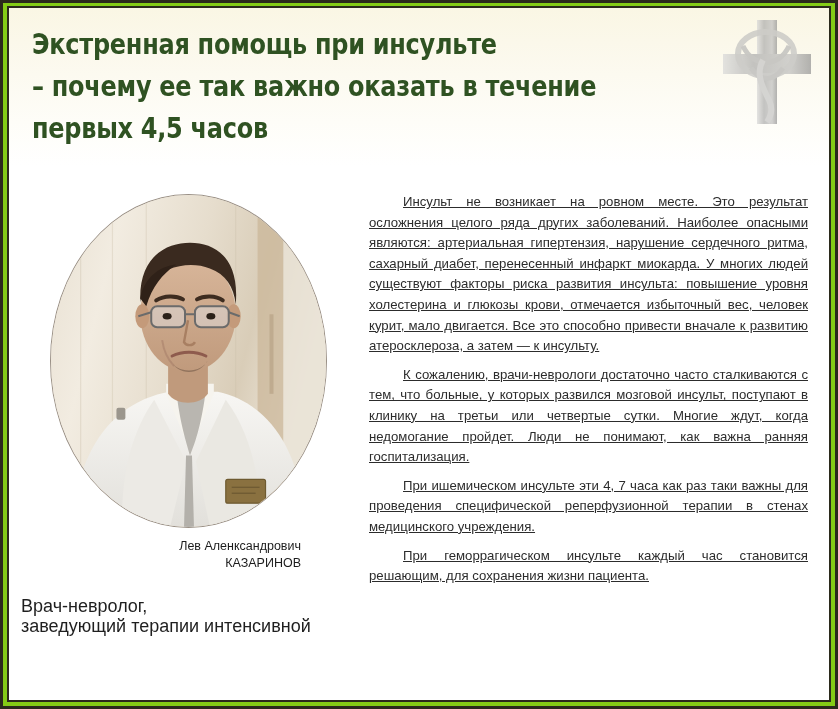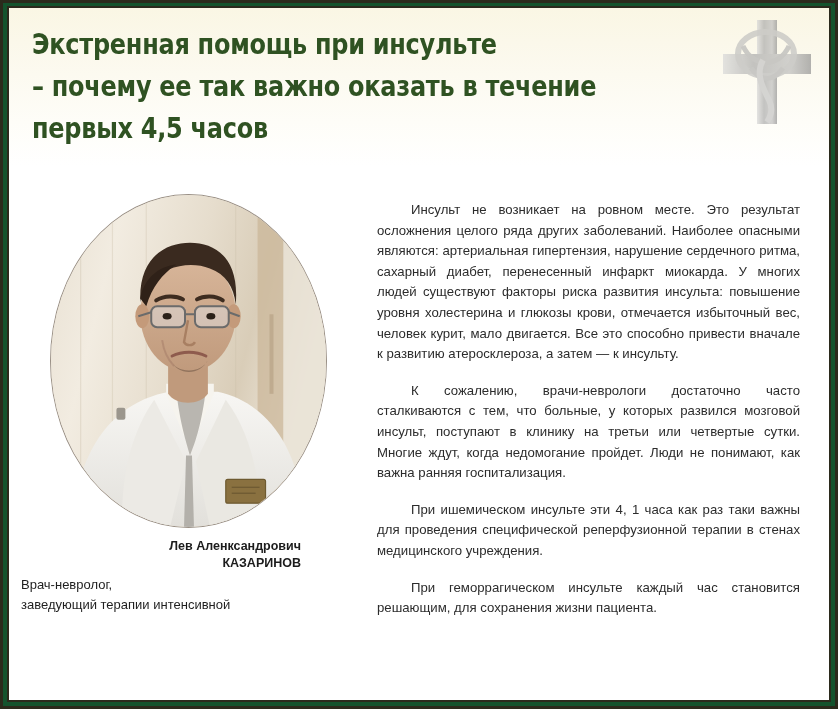--- a/index.html
+++ b/index.html
@@ -13,21 +13,21 @@
     font-family: "Liberation Sans", "DejaVu Sans", sans-serif;
     overflow: hidden;
   }
 
   
   #page {
     position: relative;
     width: 838px;
     height: 709px;
     box-sizing: border-box;
-    background: #14532d;
+    background: #84cc16;
     border: 3px solid #2b2a1c;
     overflow: hidden;
   }
   #inner-frame {
     position: absolute;
     left: 4px;
     top: 3px;
     right: 4px;
     bottom: 4px;
     border: 2px solid #2b2a1c;
@@ -108,50 +108,51 @@
 
   #doctor-name {
     position: absolute;
     left: 20px;
     top: 372px;
     width: 300px;
     text-align: right;
     padding-right: 28px;
     box-sizing: border-box;
     font-size: 12.5px;
-    font-weight: bold;
+    font-weight: normal;
     line-height: 17px;
     color: #1c1c1c;
   }
   #doctor-role {
     position: absolute;
     left: 12px;
-    top: 409px;
+    top: 430px;
     width: 330px;
-    font-size: 13px;
+    font-size: 18px;
     line-height: 20px;
     color: #1f1f1f;
   }
   #doctor-role div { white-space: nowrap; }
 
   
   #article {
     position: absolute;
     left: 352px;
     top: 18px;
     width: 455px;
     color: #2c2c2c;
     font-size: 13.2px;
     line-height: 20.6px;
     text-align: justify;
     text-justify: inter-word;
   }
   #article p {
-    margin: 16px;
+    margin: 8px;
     text-indent: 34px;
+    text-decoration: underline;
   }
 </style>
 </head>
 <body>
 
 <div id="page">
   <div id="inner-frame">
 
     <div id="header">
 
@@ -282,19 +283,19 @@
 
         <div id="doctor-role">
           <div>Врач-невролог,</div>
           <div>заведующий терапии интенсивной</div>
         </div>
       </div>
 
       <div id="article">
         <p>Инсульт не возникает на ровном месте. Это результат осложнения целого ряда других заболеваний. Наиболее опасными являются: артериальная гипертензия,  нарушение сердечного ритма, сахарный диабет, перенесенный инфаркт миокарда. У многих людей существуют факторы риска развития инсульта: повышение уровня холестерина и глюкозы крови, отмечается избыточный вес, человек курит, мало двигается. Все это способно привести вначале к развитию атеросклероза, а затем — к инсульту.</p>
         <p>К сожалению, врачи-неврологи достаточно часто сталкиваются с тем, что больные, у которых развился мозговой инсульт, поступают в клинику на третьи или четвертые сутки. Многие ждут, когда недомогание пройдет. Люди не понимают, как важна ранняя госпитализация.</p>
-        <p>При ишемическом инсульте  эти 4, 1  часа как раз таки важны для проведения специфической   реперфузионной терапии в стенах медицинского учреждения.</p>
+        <p>При ишемическом инсульте  эти 4, 7  часа как раз таки важны для проведения специфической   реперфузионной терапии в стенах медицинского учреждения.</p>
         <p>При геморрагическом инсульте каждый час становится решающим, для сохранения жизни пациента.</p>
       </div>
 
     </div>
   </div>
 </div>
 
 </body></html>

